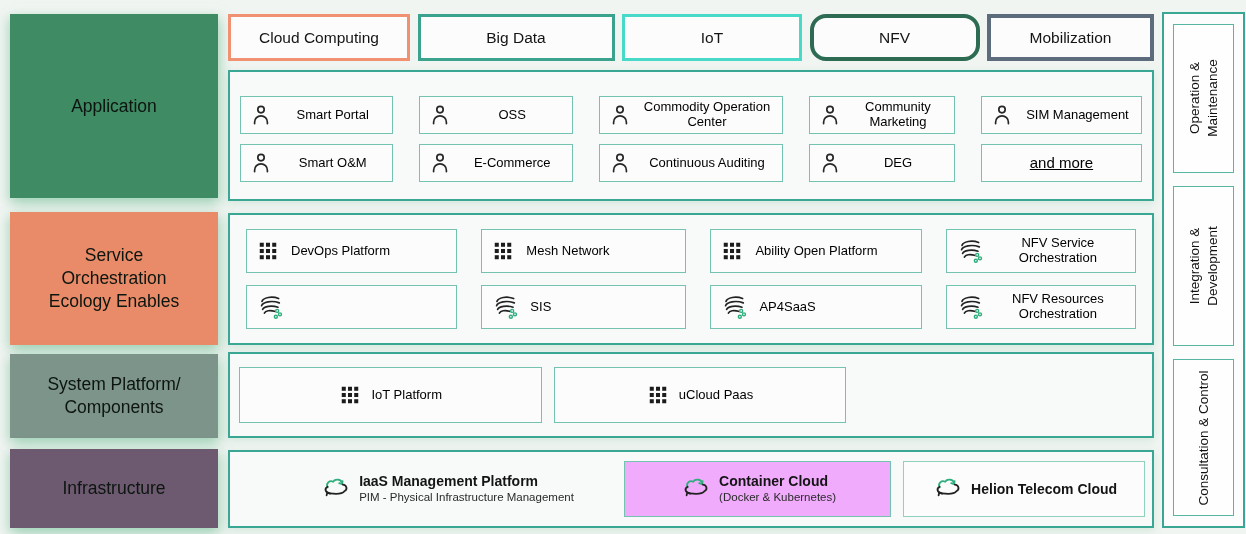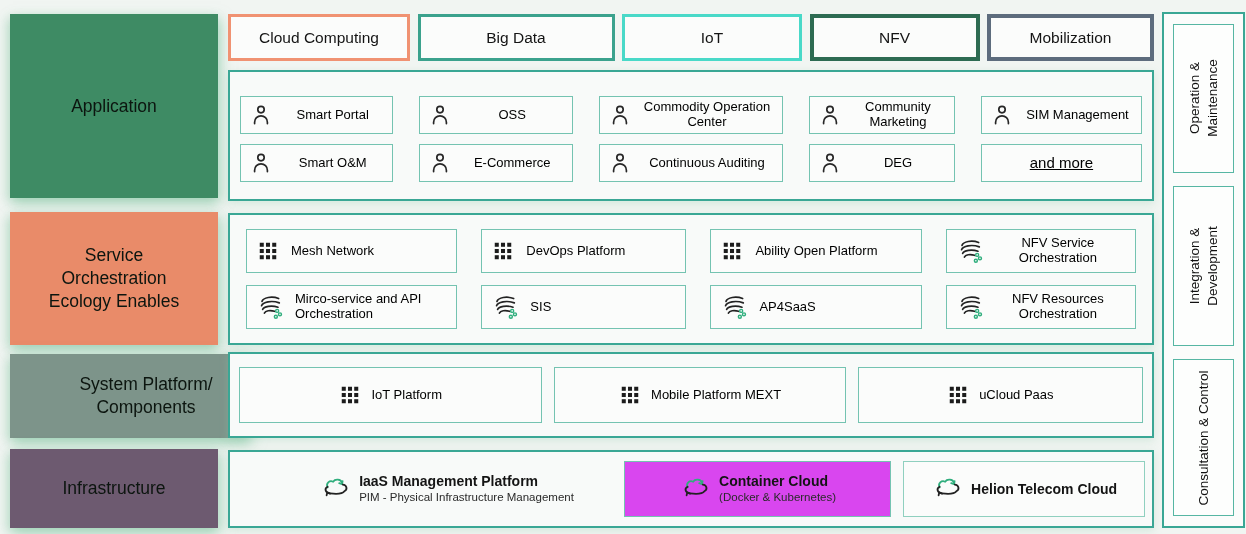--- a/index.html
+++ b/index.html
@@ -14,37 +14,37 @@
 
   
   .layer-label{
     position:absolute;left:10px;width:208px;
     display:flex;flex-direction:column;align-items:center;justify-content:center;
     font-size:17.5px;line-height:1.3;color:#0c150f;
     box-shadow:3px 5px 12px rgba(126,196,158,.55), -3px 4px 10px rgba(126,196,158,.35);
   }
   .ll-app{top:14px;height:184px;}
   .ll-svc{top:212px;height:133px;}
-  .ll-sys{top:354px;height:84px;padding-left:32px;}
+  .ll-sys{top:354px;height:84px;}
   .ll-inf{top:449px;height:79px;}
 
   
   .tech-row{
     position:absolute;left:228px;top:14px;width:926px;height:47px;
     display:flex;justify-content:space-between;align-items:stretch;
   }
   .tech-box{
     background:#fbfcfb;border:3px solid #999;
     display:flex;align-items:center;justify-content:center;
     font-size:15.5px;box-sizing:border-box;
   }
   .tech-0{width:182px;}
   .tech-1{width:197px;}
   .tech-2{width:180px;}
-  .tech-3{width:170px;border-width:4px;}
+  .tech-3{width:170px;border-width:4px;border-radius:16px;}
   .tech-4{width:167px;border-width:4px;}
 
   
   .container{
     position:absolute;left:228px;width:926px;box-sizing:border-box;
     border:2px solid #3aa795;background:#f8faf9;
     box-shadow:0 3px 8px rgba(150,205,175,.3);
   }
   .c-app{top:70px;height:131px;padding:24px 10px 18px 10px;
     display:grid;grid-template-columns:1fr 1fr 1.2fr .95fr 1.05fr;
@@ -68,21 +68,21 @@
   .icn{flex:0 0 auto;display:block;}
   .andmore .lbl{text-decoration:underline;font-size:15px;}
 
   .svc-item{padding:0 10px;}
   .sys-item{justify-content:center;gap:10px;}
   .sys-item .lbl{flex:0 0 auto;}
 
   
   .inf-item{height:56px;align-items:center;display:flex;gap:8px;box-sizing:border-box;}
   .inf-plain{border:none;background:transparent;width:352px;justify-content:center;margin-left:44px;}
-  .inf-b1{border:1.5px solid #74c3b1;background:#d946ef;width:283px;justify-content:center;padding:0 8px;}
+  .inf-b1{border:1.5px solid #74c3b1;background:#f0abfc;width:283px;justify-content:center;padding:0 8px;}
   .inf-b2{border:1.5px solid #8fd0bf;background:#fbfcfb;width:256px;justify-content:center;padding:0 8px;}
   .inf-text{display:flex;flex-direction:column;justify-content:center;text-align:left;}
   .inf-title{font-size:14px;font-weight:bold;line-height:1.2;}
   .inf-sub{font-size:11.5px;color:#2a2a2a;line-height:1.25;}
 
   
   .right-rail{
     position:absolute;left:1162px;top:12px;width:83px;height:516px;
     box-sizing:border-box;border:2px solid #3aa795;background:#fbfcfb;
     display:flex;flex-direction:column;align-items:stretch;gap:13px;
@@ -242,45 +242,44 @@
     <div class="item andmore">
       <span class="lbl">and more</span>
     </div>
   </div>
 
   <div class="container c-svc">
     <div class="item svc-item">
       <svg class="icn" width="22" height="22">
           <use href="#i-grid"></use>
         </svg>
+      <span class="lbl left">DevOps Platform</span>
+    </div>
+    <div class="item svc-item">
+      <svg class="icn" width="22" height="22">
+          <use href="#i-grid"></use>
+        </svg>
       <span class="lbl left">Mesh Network</span>
     </div>
     <div class="item svc-item">
       <svg class="icn" width="22" height="22">
           <use href="#i-grid"></use>
         </svg>
-      <span class="lbl left">DevOps Platform</span>
-    </div>
-    <div class="item svc-item">
-      <svg class="icn" width="22" height="22">
-          <use href="#i-grid"></use>
-        </svg>
       <span class="lbl left">Ability Open Platform</span>
     </div>
     <div class="item svc-item">
       <svg class="icn" width="26" height="26">
           <use href="#i-stream"></use>
         </svg>
       <span class="lbl">NFV Service Orchestration</span>
     </div>
     <div class="item svc-item">
       <svg class="icn" width="26" height="26">
           <use href="#i-stream"></use>
         </svg>
-      <span class="lbl left">Mirco-service and API Orchestration</span>
     </div>
     <div class="item svc-item">
       <svg class="icn" width="26" height="26">
           <use href="#i-stream"></use>
         </svg>
       <span class="lbl left">SIS</span>
     </div>
     <div class="item svc-item">
       <svg class="icn" width="26" height="26">
           <use href="#i-stream"></use>
@@ -294,26 +293,20 @@
       <span class="lbl">NFV Resources Orchestration</span>
     </div>
   </div>
 
   <div class="container c-sys">
     <div class="item sys-item">
       <svg class="icn" width="22" height="22">
           <use href="#i-grid"></use>
         </svg>
       <span class="lbl">IoT Platform</span>
-    </div>
-    <div class="item sys-item">
-      <svg class="icn" width="22" height="22">
-          <use href="#i-grid"></use>
-        </svg>
-      <span class="lbl">Mobile Platform MEXT</span>
     </div>
     <div class="item sys-item">
       <svg class="icn" width="22" height="22">
           <use href="#i-grid"></use>
         </svg>
       <span class="lbl">uCloud Paas</span>
     </div>
   </div>
 
   <div class="container c-inf">

